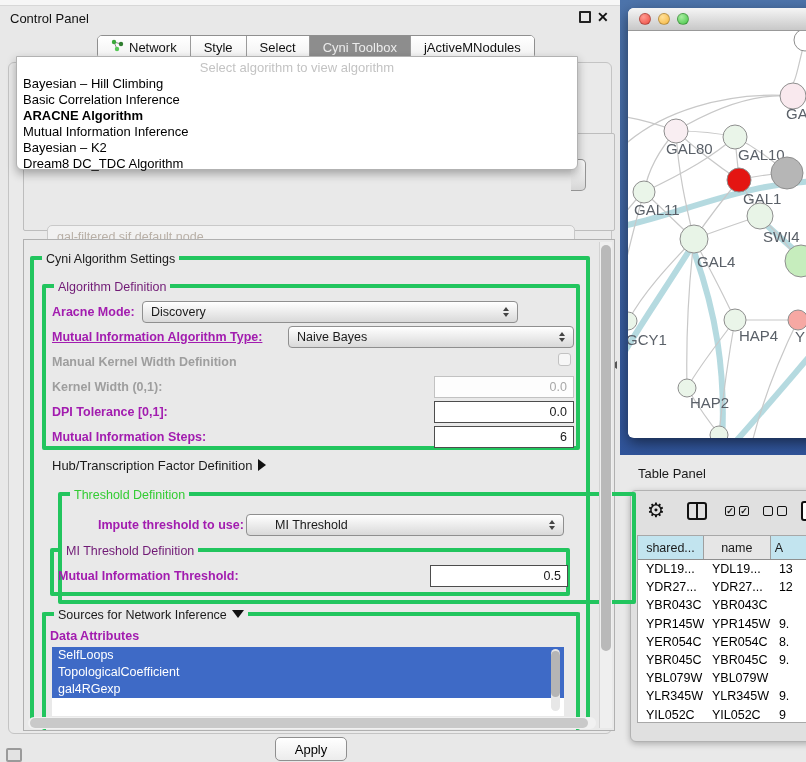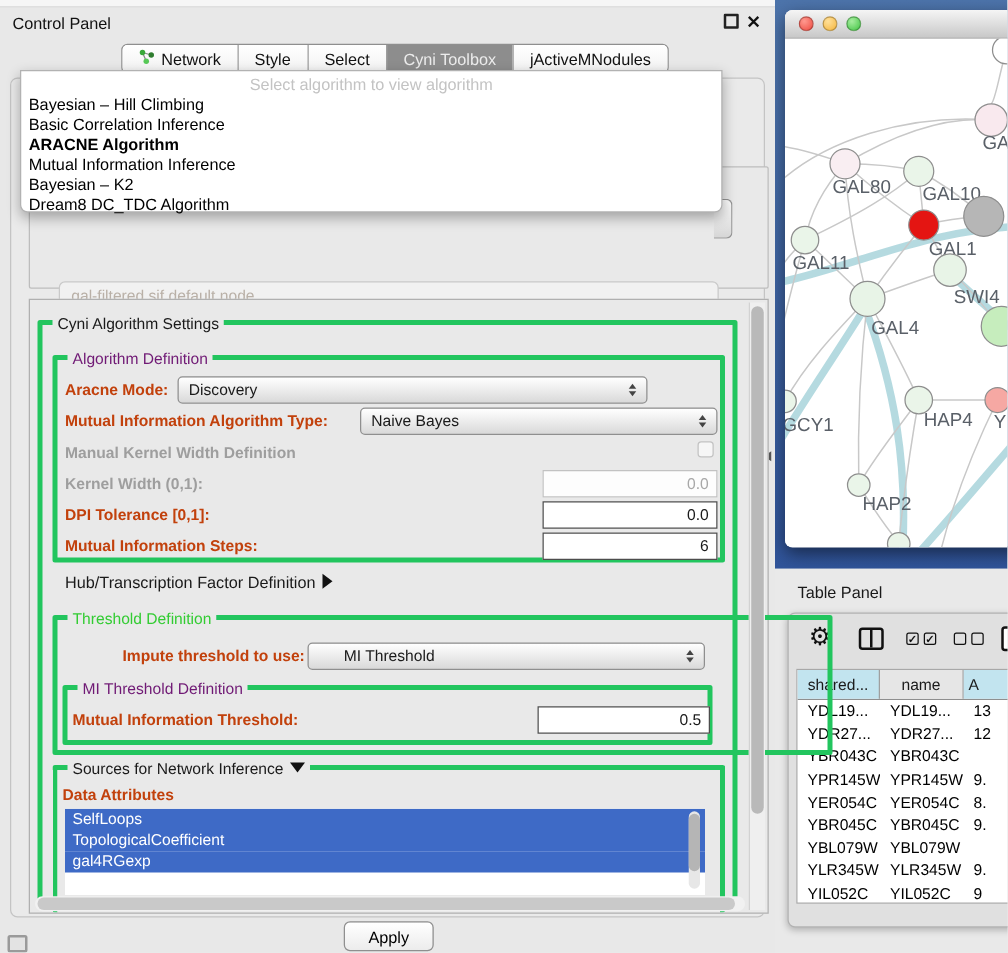--- a/index.html
+++ b/index.html
@@ -36,21 +36,21 @@
   .algo-item.selected { font-weight:bold; }
 
   
   #settings-panel { left:14px; top:176px; width:592px; height:492px; background:#e9e9e9; border:1px solid #b0b0b0; z-index:3; }
 
   .gbox { position:absolute; border:4px solid #22c55e; border-radius:2px; }
   .legend { position:absolute; top:-8px; left:8px; background:#e9e9e9; padding:0 4px; font-size:12.5px; white-space:nowrap; }
   .legend.blue { color:#701a75; }
   .legend.green { color:#33cc33; }
 
-  .flabel { position:absolute; font-size:12.5px; font-weight:bold; color:#c2410c; white-space:nowrap; }
+  .flabel { position:absolute; font-size:12.5px; font-weight:bold; color:#a21caf; white-space:nowrap; }
   .flabel.disabled { color:#9e9e9e; }
 
   .combo { position:absolute; display:flex; align-items:center; background:linear-gradient(#ffffff,#d9d9d9); border:1px solid #8f8f8f; border-radius:4px; font-size:12.5px; padding:0 8px; height:22px; cursor:pointer; }
   .combo .cval { flex:1; }
   .arrows { display:flex; flex-direction:column; gap:2px; align-items:center; }
   .tri-up { width:0; height:0; border-left:3.5px solid transparent; border-right:3.5px solid transparent; border-bottom:4px solid #444; }
   .tri-down { width:0; height:0; border-left:3.5px solid transparent; border-right:3.5px solid transparent; border-top:4px solid #444; }
 
   .field { position:absolute; background:#fff; border:1px solid #4d4d4d; display:flex; align-items:center; justify-content:flex-end; padding:0 6px; font-size:12.5px; height:22px; }
   .field.disabled { border:1px solid #c2c2c2; color:#a8a8a8; background:#fdfdfd; }
@@ -146,42 +146,42 @@
         <span class="legend blue">Algorithm Definition</span>
       </div>
       <div class="flabel" style="left:28px; top:65px;">Aracne Mode:</div>
       <div class="combo" style="left:118px; top:61px; width:376px;">
         <span class="cval">Discovery</span>
         <span class="arrows">
             <span class="tri-up"></span>
             <span class="tri-down"></span>
           </span>
       </div>
-      <div class="flabel" style="left:28px; top:90px;">Mutual Information Algorithm Type:</div>
+      <div class="flabel" style="left:28px; top:90px;text-decoration:underline;">Mutual Information Algorithm Type:</div>
       <div class="combo" style="left:264px; top:86px; width:286px;">
         <span class="cval">Naive Bayes</span>
         <span class="arrows">
             <span class="tri-up"></span>
             <span class="tri-down"></span>
           </span>
       </div>
       <div class="flabel disabled" style="left:28px; top:115px;">Manual Kernel Width Definition</div>
       <div class="checkbox" style="left:534px; top:113px;"></div>
       <div class="flabel disabled" style="left:28px; top:140px;">Kernel Width (0,1):</div>
       <div class="field disabled" style="left:410px; top:136px; width:140px;">0.0</div>
       <div class="flabel" style="left:28px; top:165px;">DPI Tolerance [0,1]:</div>
       <div class="field" style="left:410px; top:161px; width:140px;">0.0</div>
       <div class="flabel" style="left:28px; top:190px;">Mutual Information Steps:</div>
       <div class="field" style="left:410px; top:186px; width:140px;">6</div>
 
       <div class="abs" style="left:28px; top:218px; font-size:13px; cursor:pointer;">
         <span>Hub/Transcription Factor Definition</span><span class="disc-tri-right"></span>
       </div>
 
-      <div class="gbox" style="left:18px; top:252px; width:624px; height:112px;">
+      <div class="gbox" style="left:34px; top:252px; width:578px; height:112px;">
         <span class="legend green">Threshold Definition</span>
       </div>
       <div class="flabel" style="left:74px; top:278px;">Impute threshold to use:</div>
       <div class="combo" style="left:222px; top:274px; width:318px;padding-left:28px;">
         <span class="cval">MI Threshold</span>
         <span class="arrows">
             <span class="tri-up"></span>
             <span class="tri-down"></span>
           </span>
       </div>

